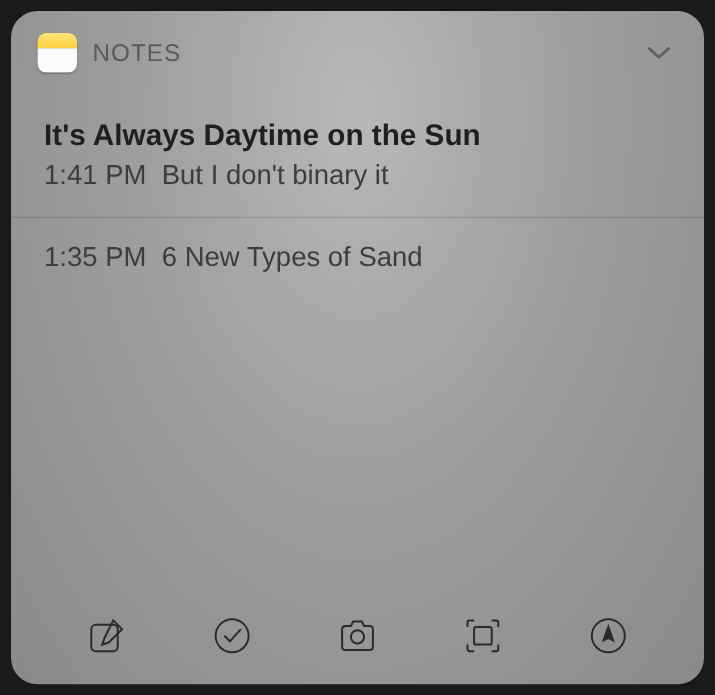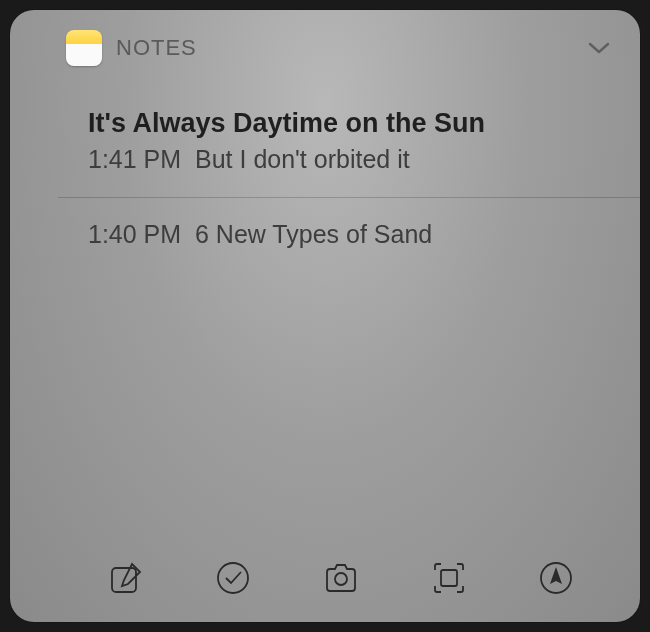--- a/index.html
+++ b/index.html
@@ -20,21 +20,20 @@
     
     .widget {
       width: 630px;
       height: 612px;
       background: radial-gradient(ellipse at 50% 15%, #b8b8b8 0%, #9e9e9e 45%, #8a8a8a 100%);
       border-radius: 24px;
       overflow: hidden;
       box-shadow: 0 0 0 1px rgba(0,0,0,0.15);
       display: flex;
       flex-direction: column;
-      padding-left: 32px;
     }
     
     .header {
       display: flex;
       align-items: center;
       padding: 20px 24px 12px 24px;
     }
     
     .app-icon {
       width: 36px;
@@ -80,21 +79,20 @@
     }
     
     .notes-list {
       flex: 1;
       padding: 10px 0 0 0;
     }
     
     .note-item {
       padding: 20px 30px 20px 30px;
       border-bottom: 1px solid rgba(0,0,0,0.18);
-      margin-left: 16px;
     }
     
     .note-item:last-child {
       border-bottom: none;
     }
     
     .note-title {
       font-size: 27px;
       font-weight: 700;
       color: #1f1f1f;
@@ -159,28 +157,28 @@
         <path d="M2 3 L11 11 L20 3" stroke="#606060" stroke-width="2.5" fill="none" stroke-linecap="round" stroke-linejoin="round"></path>
       </svg>
     </div>
   </div>
 
   <div class="notes-list">
 
     <div class="note-item">
       <div class="note-title">It's Always Daytime on the Sun</div>
       <div class="note-meta">
-        <span class="note-time">1:41 PM</span>&nbsp;&nbsp;<span class="note-preview">But I don't orbited it</span>
+        <span class="note-time">1:41 PM</span>&nbsp;&nbsp;<span class="note-preview">But I don't binary it</span>
       </div>
     </div>
 
 
     <div class="note-item">
       <div class="note-meta">
-        <span class="note-time">1:40 PM</span>&nbsp;&nbsp;<span class="note-preview">6 New Types of Sand</span>
+        <span class="note-time">1:35 PM</span>&nbsp;&nbsp;<span class="note-preview">6 New Types of Sand</span>
       </div>
     </div>
 
   </div>
 
   <div class="toolbar">
 
     <div class="toolbar-btn">
       <svg viewBox="0 0 40 40">
         <rect x="6" y="10" width="24" height="24" rx="4"></rect>

